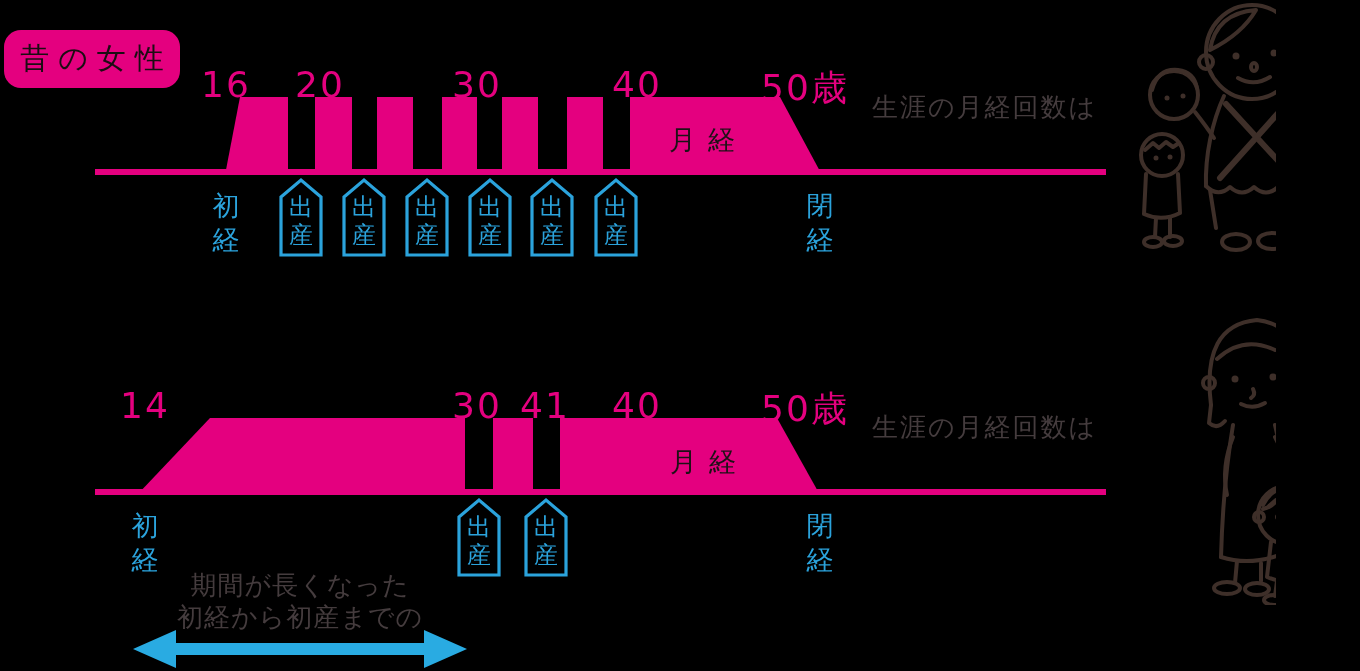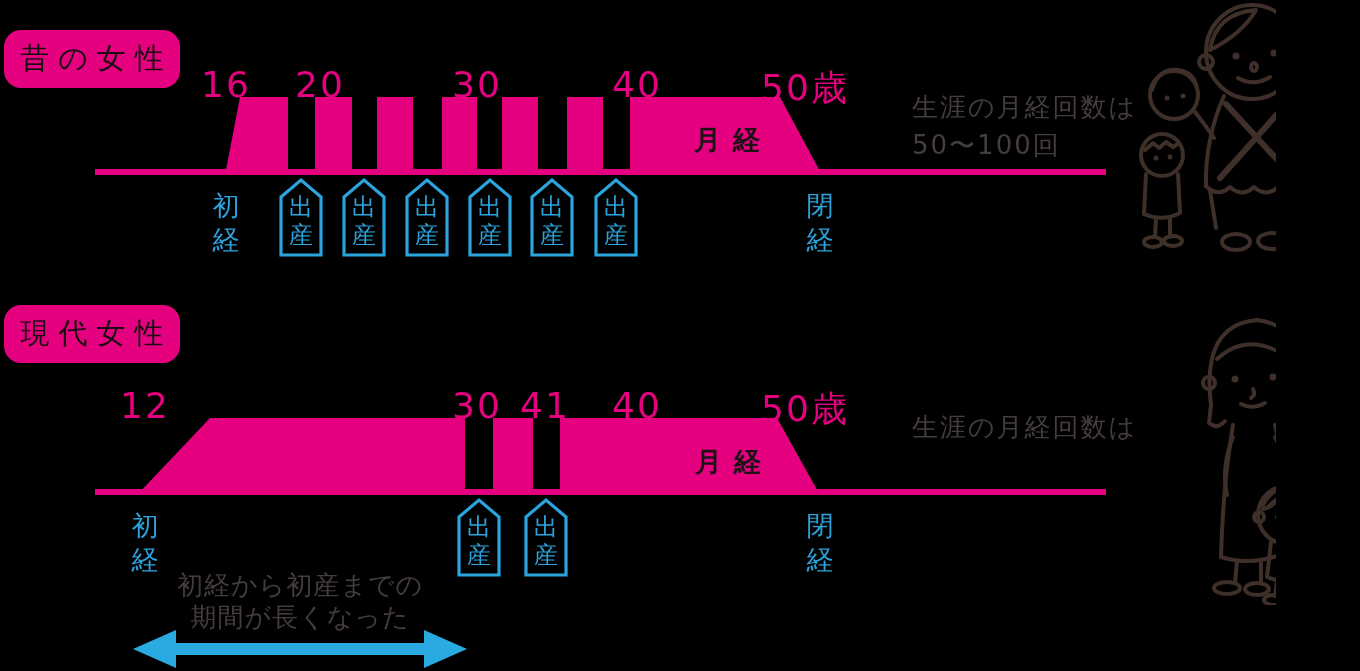--- a/index.html
+++ b/index.html
@@ -18,41 +18,41 @@
     display:flex;align-items:center;justify-content:center;
     color:var(--color-title_text,#1a0d12);
     font-size:29px;letter-spacing:9px;text-indent:9px;font-weight:500;
   }
   .age-label{
     position:absolute;transform:translateX(-50%);
     color:var(--color-pink,#e4007f);
     font-size:36px;letter-spacing:2px;font-weight:500;white-space:nowrap;
   }
   .menses-label{
-    position:absolute;width:140px;text-align:center;
+    position:absolute;width:140px;
     color:var(--color-menses_text,#1c1216);
-    font-size:27px;letter-spacing:12px;text-indent:12px;font-weight:700;
+    font-size:27px;letter-spacing:12px;text-indent:12px;font-weight:400;
   }
   .v-label{
     position:absolute;width:44px;display:flex;flex-direction:column;align-items:center;
     color:var(--color-blue,#2ba3dc);
     font-size:27px;line-height:34px;font-weight:500;
   }
   .birth-marker{position:absolute;width:44px;height:80px;}
   .birth-marker svg{position:absolute;left:0;top:0;width:44px;height:80px;}
   .birth-marker .marker-shape{stroke:var(--color-blue,#2ba3dc);stroke-width:3.2;fill:none;stroke-linejoin:miter;}
   .marker-text{
     position:absolute;left:0;top:16px;width:44px;
     display:flex;flex-direction:column;align-items:center;
     color:var(--color-blue,#2ba3dc);font-size:24px;line-height:28px;font-weight:500;
   }
   .note-text{
     position:absolute;left:872px;
     color:var(--color-dark_text,#453c3e);
-    font-size:26px;line-height:38px;letter-spacing:2px;font-weight:500;white-space:nowrap;margin-left:40px;
+    font-size:26px;line-height:38px;letter-spacing:2px;font-weight:500;white-space:nowrap;
   }
   .annotation-text{
     position:absolute;left:140px;top:569px;width:320px;text-align:center;
     color:var(--color-dark_text,#453c3e);
     font-size:26px;line-height:32px;letter-spacing:1px;font-weight:500;
   }
   .illustration{position:absolute;}
   .illustration path,.illustration circle,.illustration ellipse,.illustration rect{
     stroke:var(--color-illustration,#3e2f29);stroke-width:4;fill:none;
     stroke-linecap:round;stroke-linejoin:round;
@@ -154,21 +154,20 @@
         <polygon class="marker-shape" points="2,20 22,3 42,20 42,78 2,78"></polygon>
       </svg>
     <div class="marker-text">
         <span>出</span>
         <span>産</span>
       </div>
   </div>
 
   <div class="note-text" style="top:88px">
     <div>生涯の月経回数は</div>
-    <div>50〜100回</div>
   </div>
 
   <svg class="illustration" style="left:1122px;top:0;width:238px;height:262px" viewBox="0 0 238 262">
 
     <ellipse cx="130" cy="52" rx="46" ry="47"></ellipse>
     <path d="M 88 50 Q 94 13 134 10 Q 120 34 88 50"></path>
     <rect x="172" y="14" width="10" height="15" rx="2" transform="rotate(18 177 21)"></rect>
     <circle cx="84" cy="62" r="7"></circle>
       <circle cx="178" cy="58" r="7"></circle>
     <circle class="dot" cx="114" cy="56" r="3.5"></circle>
@@ -217,25 +216,22 @@
 
     <circle cx="198" cy="188" r="20"></circle>
     <path d="M 182 182 l 7 -6 l 6 5 l 7 -6 l 7 5 l 5 -4"></path>
     <circle class="dot" cx="192" cy="191" r="2.5"></circle>
       <circle class="dot" cx="205" cy="189" r="2.5"></circle>
     <path d="M 182 206 L 180 242 Q 198 250 216 240 L 214 206"></path>
     <ellipse cx="188" cy="250" rx="9" ry="5"></ellipse>
       <ellipse cx="208" cy="248" rx="9" ry="5"></ellipse>
   </svg>
 
-  <div class="title-box" style="top:305px">
-    <span>現代女性</span>
-  </div>
-
-  <div class="age-label" style="left:145px;top:385px">12</div>
+
+  <div class="age-label" style="left:145px;top:385px">14</div>
   <div class="age-label" style="left:477px;top:385px">30</div>
   <div class="age-label" style="left:545px;top:385px">41</div>
   <div class="age-label" style="left:637px;top:385px">40</div>
   <div class="age-label" style="left:805px;top:385px">50歳</div>
 
   <div class="menses-label" style="left:658px;top:444px">月経</div>
 
   <div class="v-label" style="left:123px;top:509px">
     <span>初</span>
     <span>経</span>
@@ -262,22 +258,22 @@
         <span>出</span>
         <span>産</span>
       </div>
   </div>
 
   <div class="note-text" style="top:408px">
     <div>生涯の月経回数は</div>
   </div>
 
   <div class="annotation-text">
+    <div>期間が長くなった</div>
     <div>初経から初産までの</div>
-    <div>期間が長くなった</div>
   </div>
 
   <svg class="illustration" style="left:1175px;top:305px;width:185px;height:300px" viewBox="0 0 185 300">
 
     <path d="M 36 100 Q 26 20 82 15 Q 132 20 128 98"></path>
     <path d="M 36 100 L 34 118 Q 42 125 50 116"></path>
     <path d="M 128 98 L 132 114 Q 124 122 116 112"></path>
     <path d="M 42 54 Q 68 30 100 45"></path>
     <circle cx="34" cy="78" r="6"></circle>
       <circle cx="126" cy="74" r="6"></circle>

